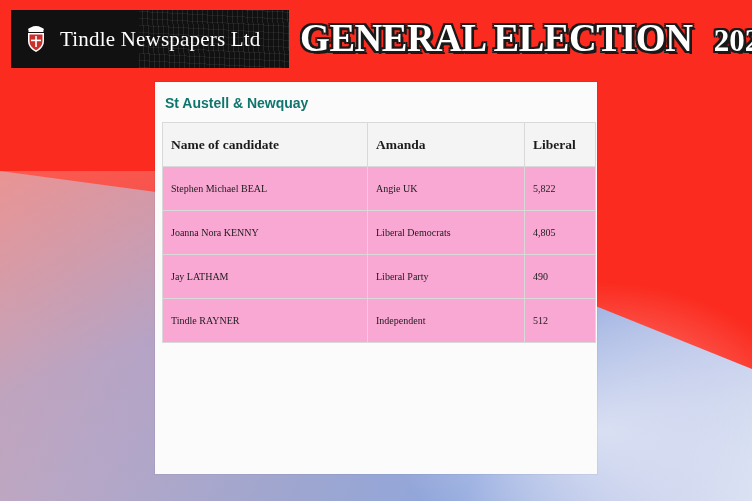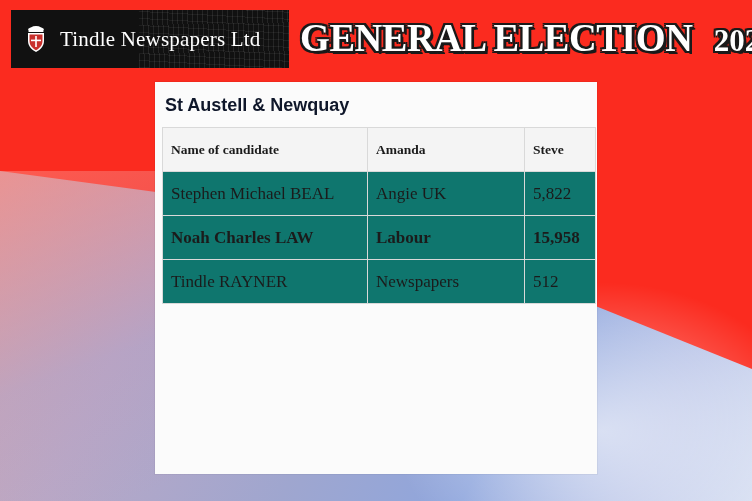--- a/index.html
+++ b/index.html
@@ -149,38 +149,38 @@
     top: 82px;
     width: 442px;
     height: 392px;
     background: #fbfbfb;
     box-shadow: 0 0 0 1px rgba(0,0,0,0.04);
     overflow: hidden;
   }
   .card-title {
     font-family: "Liberation Sans", sans-serif;
     font-weight: bold;
-    font-size: 18px;
-    color: #0f172a;
+    font-size: 14px;
+    color: #0f766e;
     padding: 13px 16px 11px 10px;
   }
 
   table.results {
     width: 433px;
     margin-left: 7px;
     border-collapse: collapse;
     table-layout: fixed;
-    background: #0f766e;
+    background: #f9a8d4;
   }
   table.results th,
   table.results td {
     border: 1px solid #d9d9d9;
     padding: 10px 8px 10px 8px;
     font-family: "Liberation Serif", serif;
-    font-size: 17px;
+    font-size: 10px;
     color: #1b1b1b;
     text-align: left;
     vertical-align: middle;
     height: 23px;
   }
   table.results th {
     font-weight: bold;
     background: #f4f4f4;
     font-size: 13.5px;
   }
@@ -231,36 +231,41 @@
     <table class="results">
       <colgroup>
         <col class="c-name">
         <col class="c-party">
         <col class="c-result">
       </colgroup>
       <thead>
         <tr>
           <th>Name of candidate</th>
           <th>Amanda</th>
-          <th>Steve</th>
+          <th>Liberal</th>
         </tr>
       </thead>
       <tbody>
         <tr>
           <td>Stephen Michael BEAL</td>
           <td>Angie UK</td>
           <td>5,822</td>
         </tr>
-        <tr class="winner">
-          <td>Noah Charles LAW</td>
-          <td>Labour</td>
-          <td>15,958</td>
+        <tr>
+          <td>Joanna Nora KENNY</td>
+          <td>Liberal Democrats</td>
+          <td>4,805</td>
+        </tr>
+        <tr>
+          <td>Jay LATHAM</td>
+          <td>Liberal Party</td>
+          <td>490</td>
         </tr>
         <tr>
           <td>Tindle RAYNER</td>
-          <td>Newspapers</td>
+          <td>Independent</td>
           <td>512</td>
         </tr>
       </tbody>
     </table>
   </div>
 
 </div>
 
 </body></html>

